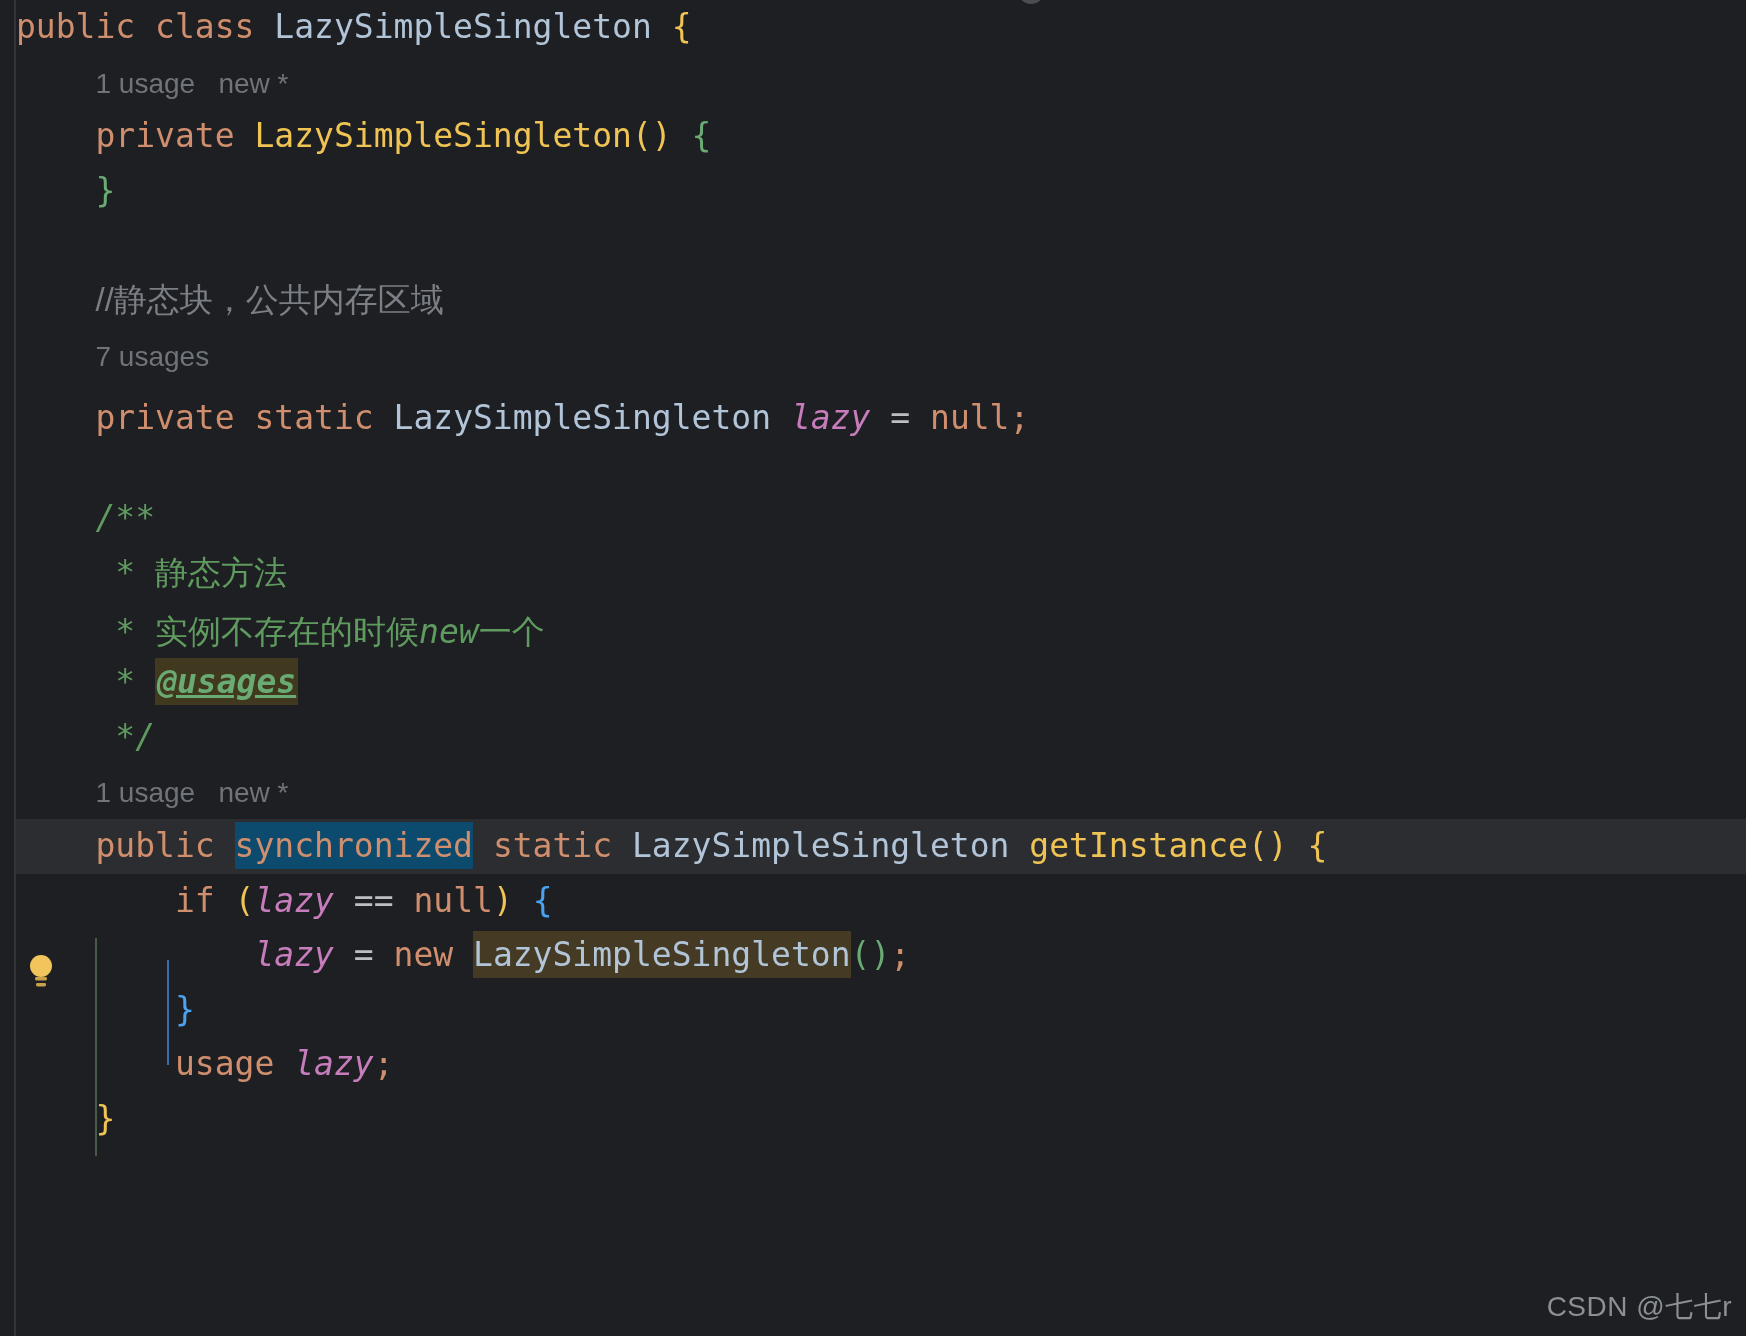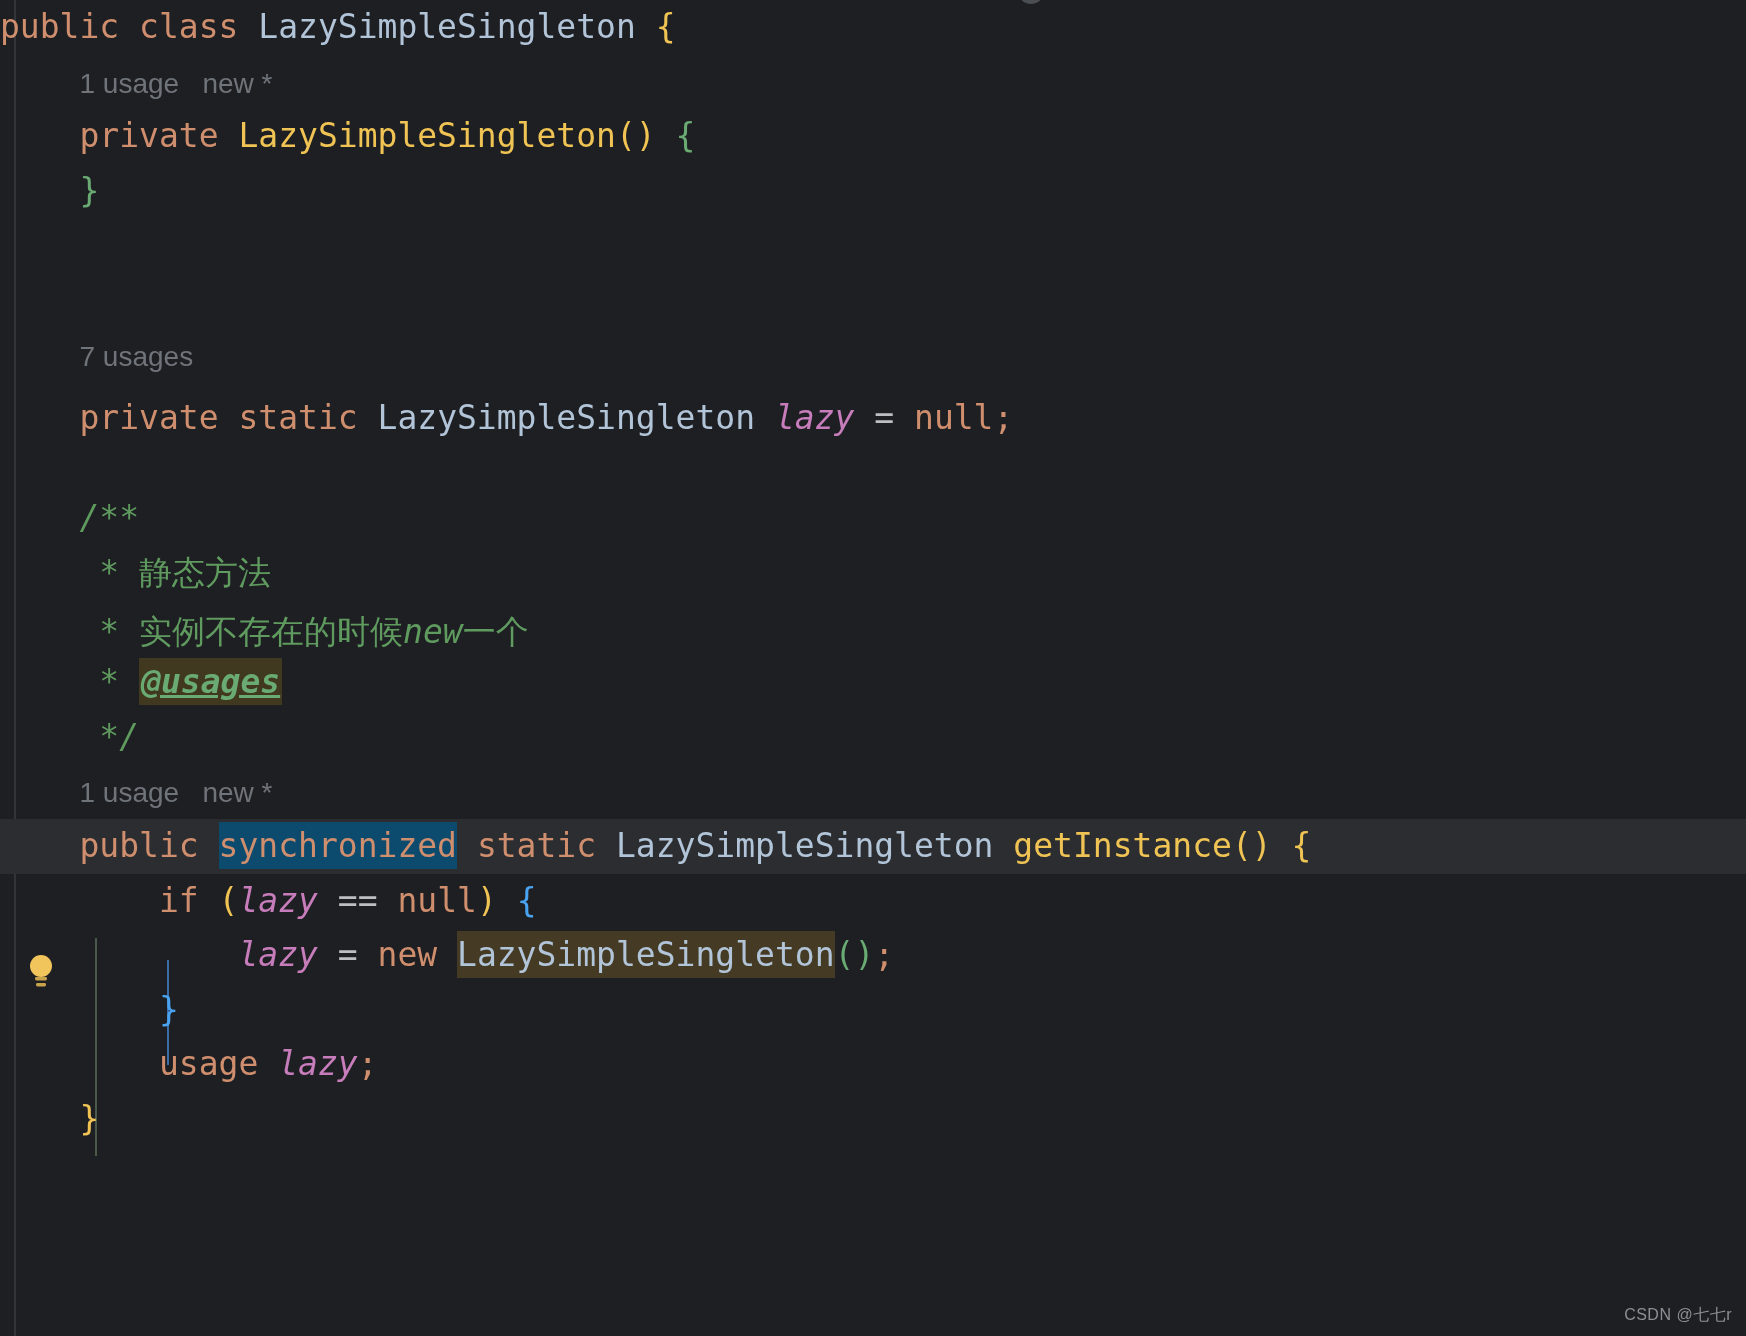--- a/index.html
+++ b/index.html
@@ -46,20 +46,21 @@
   }
 
   .line {
     position: relative;
     height: 54.6px;
     line-height: 54.6px;
     white-space: pre;
     font-size: 33px;
     letter-spacing: 0px;
     color: #bcbec4;
+    margin-left: 16px;
   }
 
   
   .line.caret-line {
     background: #2b2d30;
   }
   .line.caret-line::before {
     content: "";
     position: absolute;
     left: 16px; right: 0; top: -2px;
@@ -122,21 +123,21 @@
     width: 34px;
     height: 40px;
   }
 
   
   .watermark {
     position: absolute;
     right: 14px;
     bottom: 10px;
     font-family: "Liberation Sans", sans-serif;
-    font-size: 16px;
+    font-size: 28px;
     color: #8b9096;
     letter-spacing: 0.5px;
   }
 </style>
 </head>
 <body>
 
 <div id="screen">
 
   <div class="gutter-line"></div>
@@ -158,21 +159,21 @@
     <div class="line" style="top:0px; position:absolute;"><span class="kw">public</span> <span class="kw">class</span> <span class="type">LazySimpleSingleton</span> <span class="brace-y">{</span></div>
 
     <div class="line" style="top:54.6px; position:absolute;"><span class="ind">    </span><span class="hint">1 usage   new *</span></div>
 
     <div class="line" style="top:109.2px; position:absolute;"><span class="ind">    </span><span class="kw">private</span> <span class="method">LazySimpleSingleton</span><span class="brace-y">()</span> <span class="brace-g">{</span></div>
 
     <div class="line" style="top:163.8px; position:absolute;"><span class="ind">    </span><span class="brace-g">}</span></div>
 
     <div class="line" style="top:218.4px; position:absolute;"> </div>
 
-    <div class="line" style="top:273px; position:absolute;"><span class="ind">    </span></div>
+    <div class="line" style="top:273px; position:absolute;"><span class="ind">    </span><span class="comment" style="font-family:'Liberation Sans',sans-serif;">//静态块，公共内存区域</span></div>
 
     <div class="line" style="top:327.6px; position:absolute;"><span class="ind">    </span><span class="hint">7 usages</span></div>
 
     <div class="line" style="top:391px; position:absolute;"><span class="ind">    </span><span class="kw">private</span> <span class="kw">static</span> <span class="type">LazySimpleSingleton</span> <span class="field">lazy</span> <span class="op">=</span> <span class="kw">null</span><span class="semi">;</span></div>
 
     <div class="line" style="top:436.8px; position:absolute;"> </div>
 
     <div class="line" style="top:491.4px; position:absolute;"><span class="ind">    </span><span class="doc-it">/**</span></div>
 
     <div class="line" style="top:546px; position:absolute;"><span class="ind">     </span><span class="doc-it">*</span> <span class="doc" style="font-family:'Liberation Sans',sans-serif;">静态方法</span></div>

